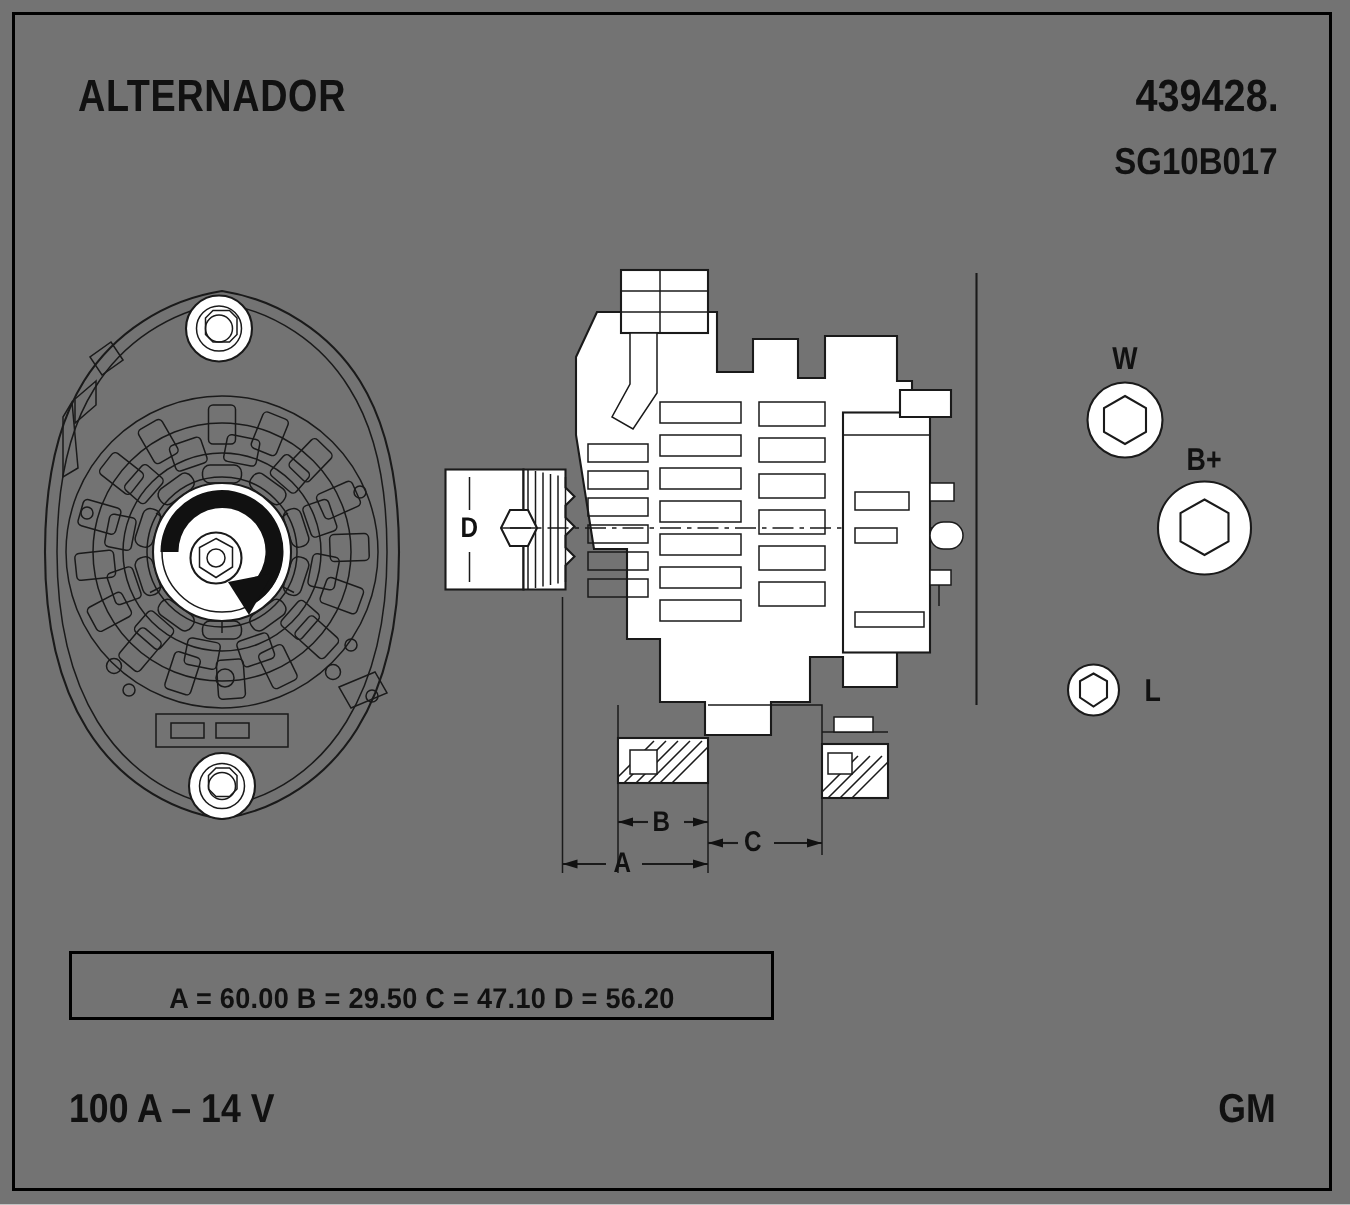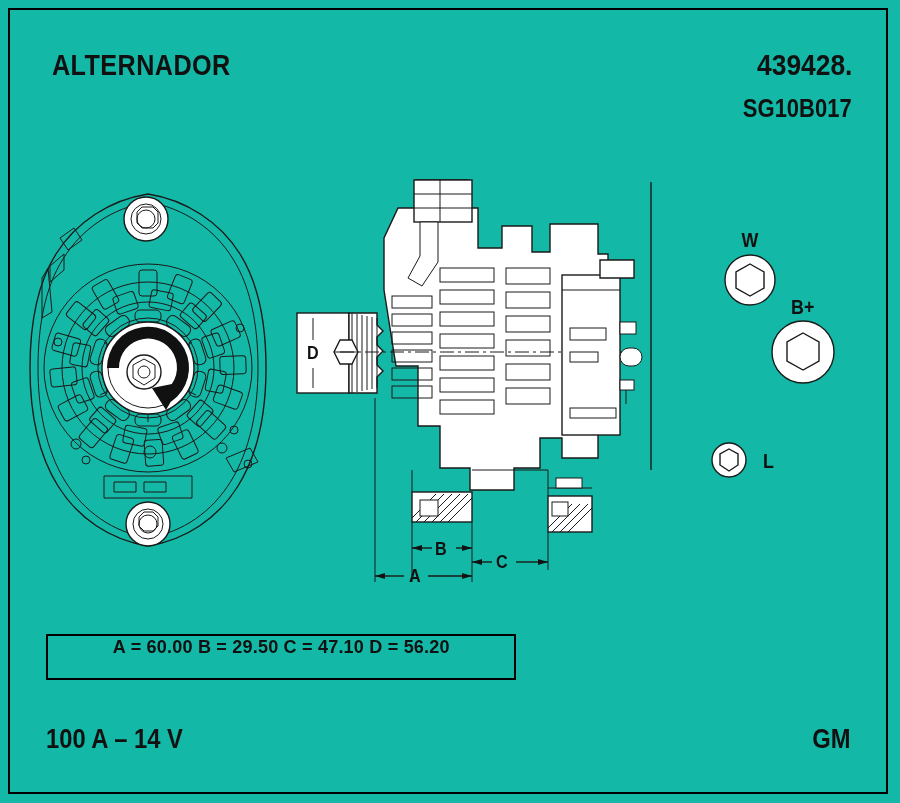--- a/index.html
+++ b/index.html
@@ -9,21 +9,21 @@
     background: #ffffff;
   }
   body {
     font-family: "Liberation Sans", sans-serif;
     -webkit-font-smoothing: antialiased;
   }
   #sheet {
     position: relative;
     width: 900px;
     height: 803px;
-    background: #14b8a6;
+    background: #737373;
     overflow: hidden;
   }
   .border-frame {
     position: absolute;
     left: 8px;
     top: 8px;
     width: 880px;
     height: 786px;
     border: 2px solid #000;
     box-sizing: border-box;
@@ -66,21 +66,21 @@
   }
   .dimbox {
     position: absolute;
     left: 46px;
     top: 634px;
     width: 470px;
     height: 46px;
     border: 2px solid #000;
     box-sizing: border-box;
     display: flex;
-    align-items: flex-start;
+    align-items: flex-end;
     justify-content: center;
   }
   .dimbox-inner {
     font-size: 19px;
     font-weight: bold;
     color: #111;
     letter-spacing: 0.2px;
     transform: scaleX(0.95);
     white-space: nowrap;
   }

